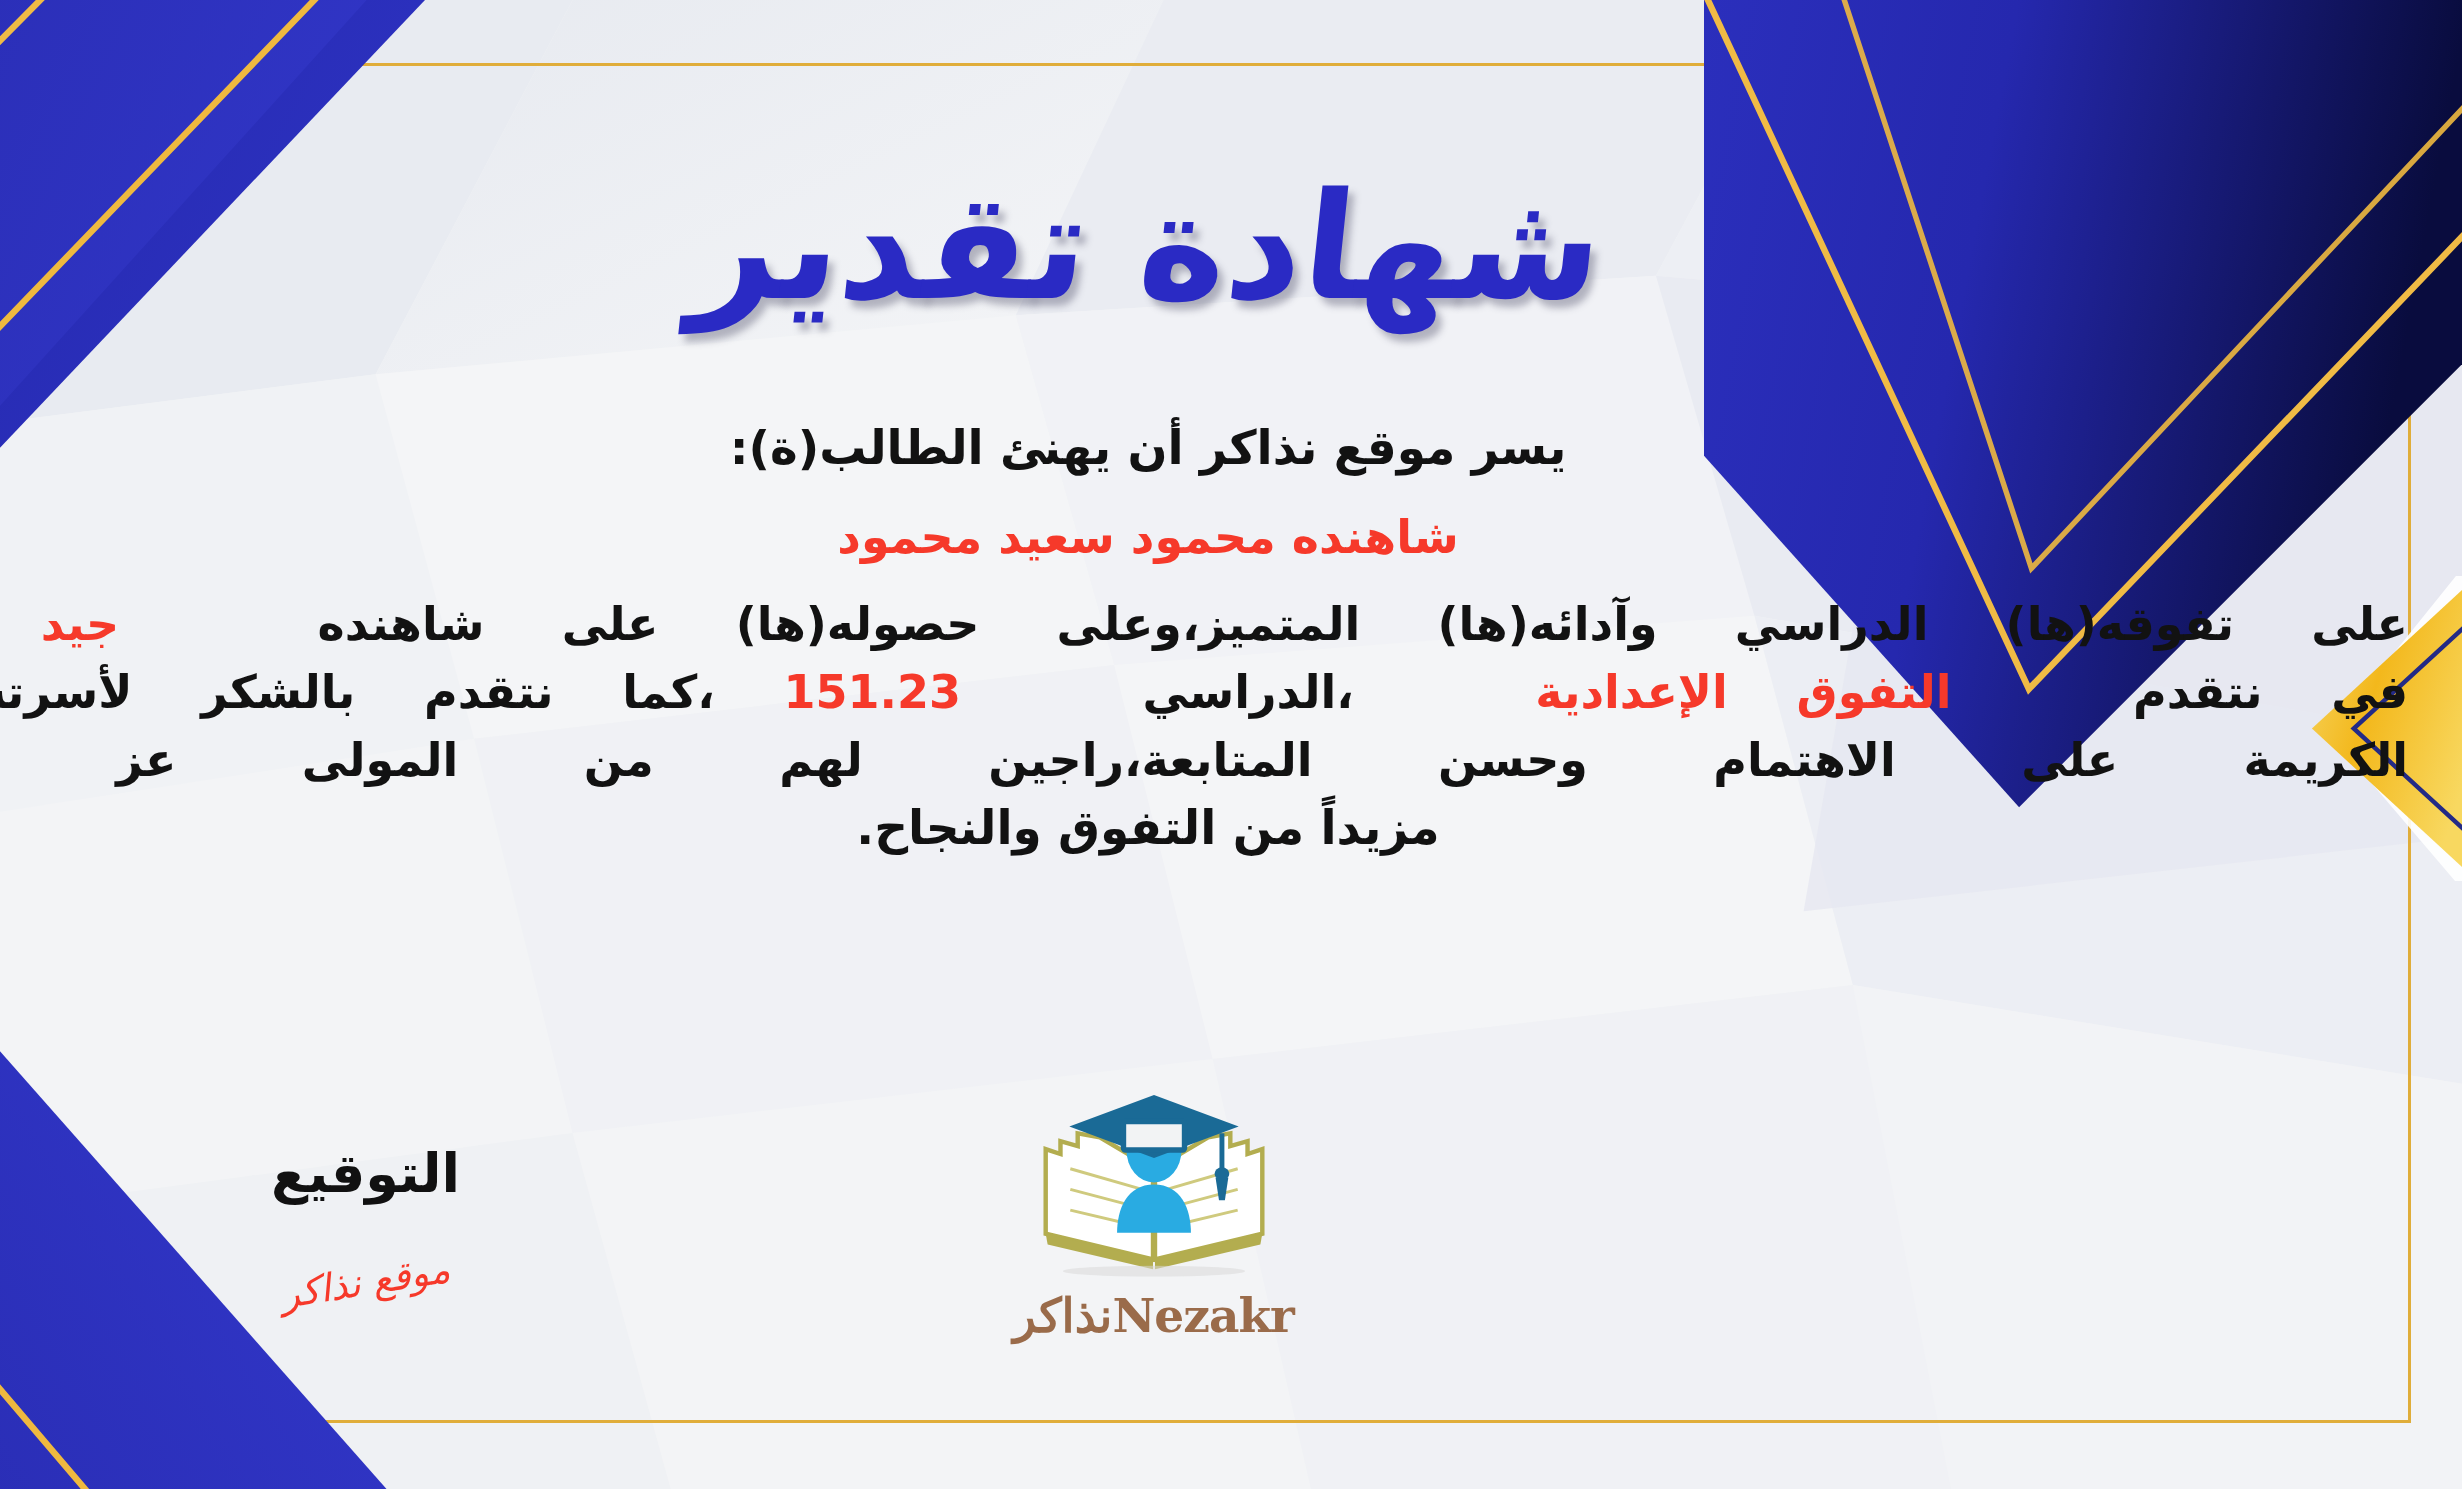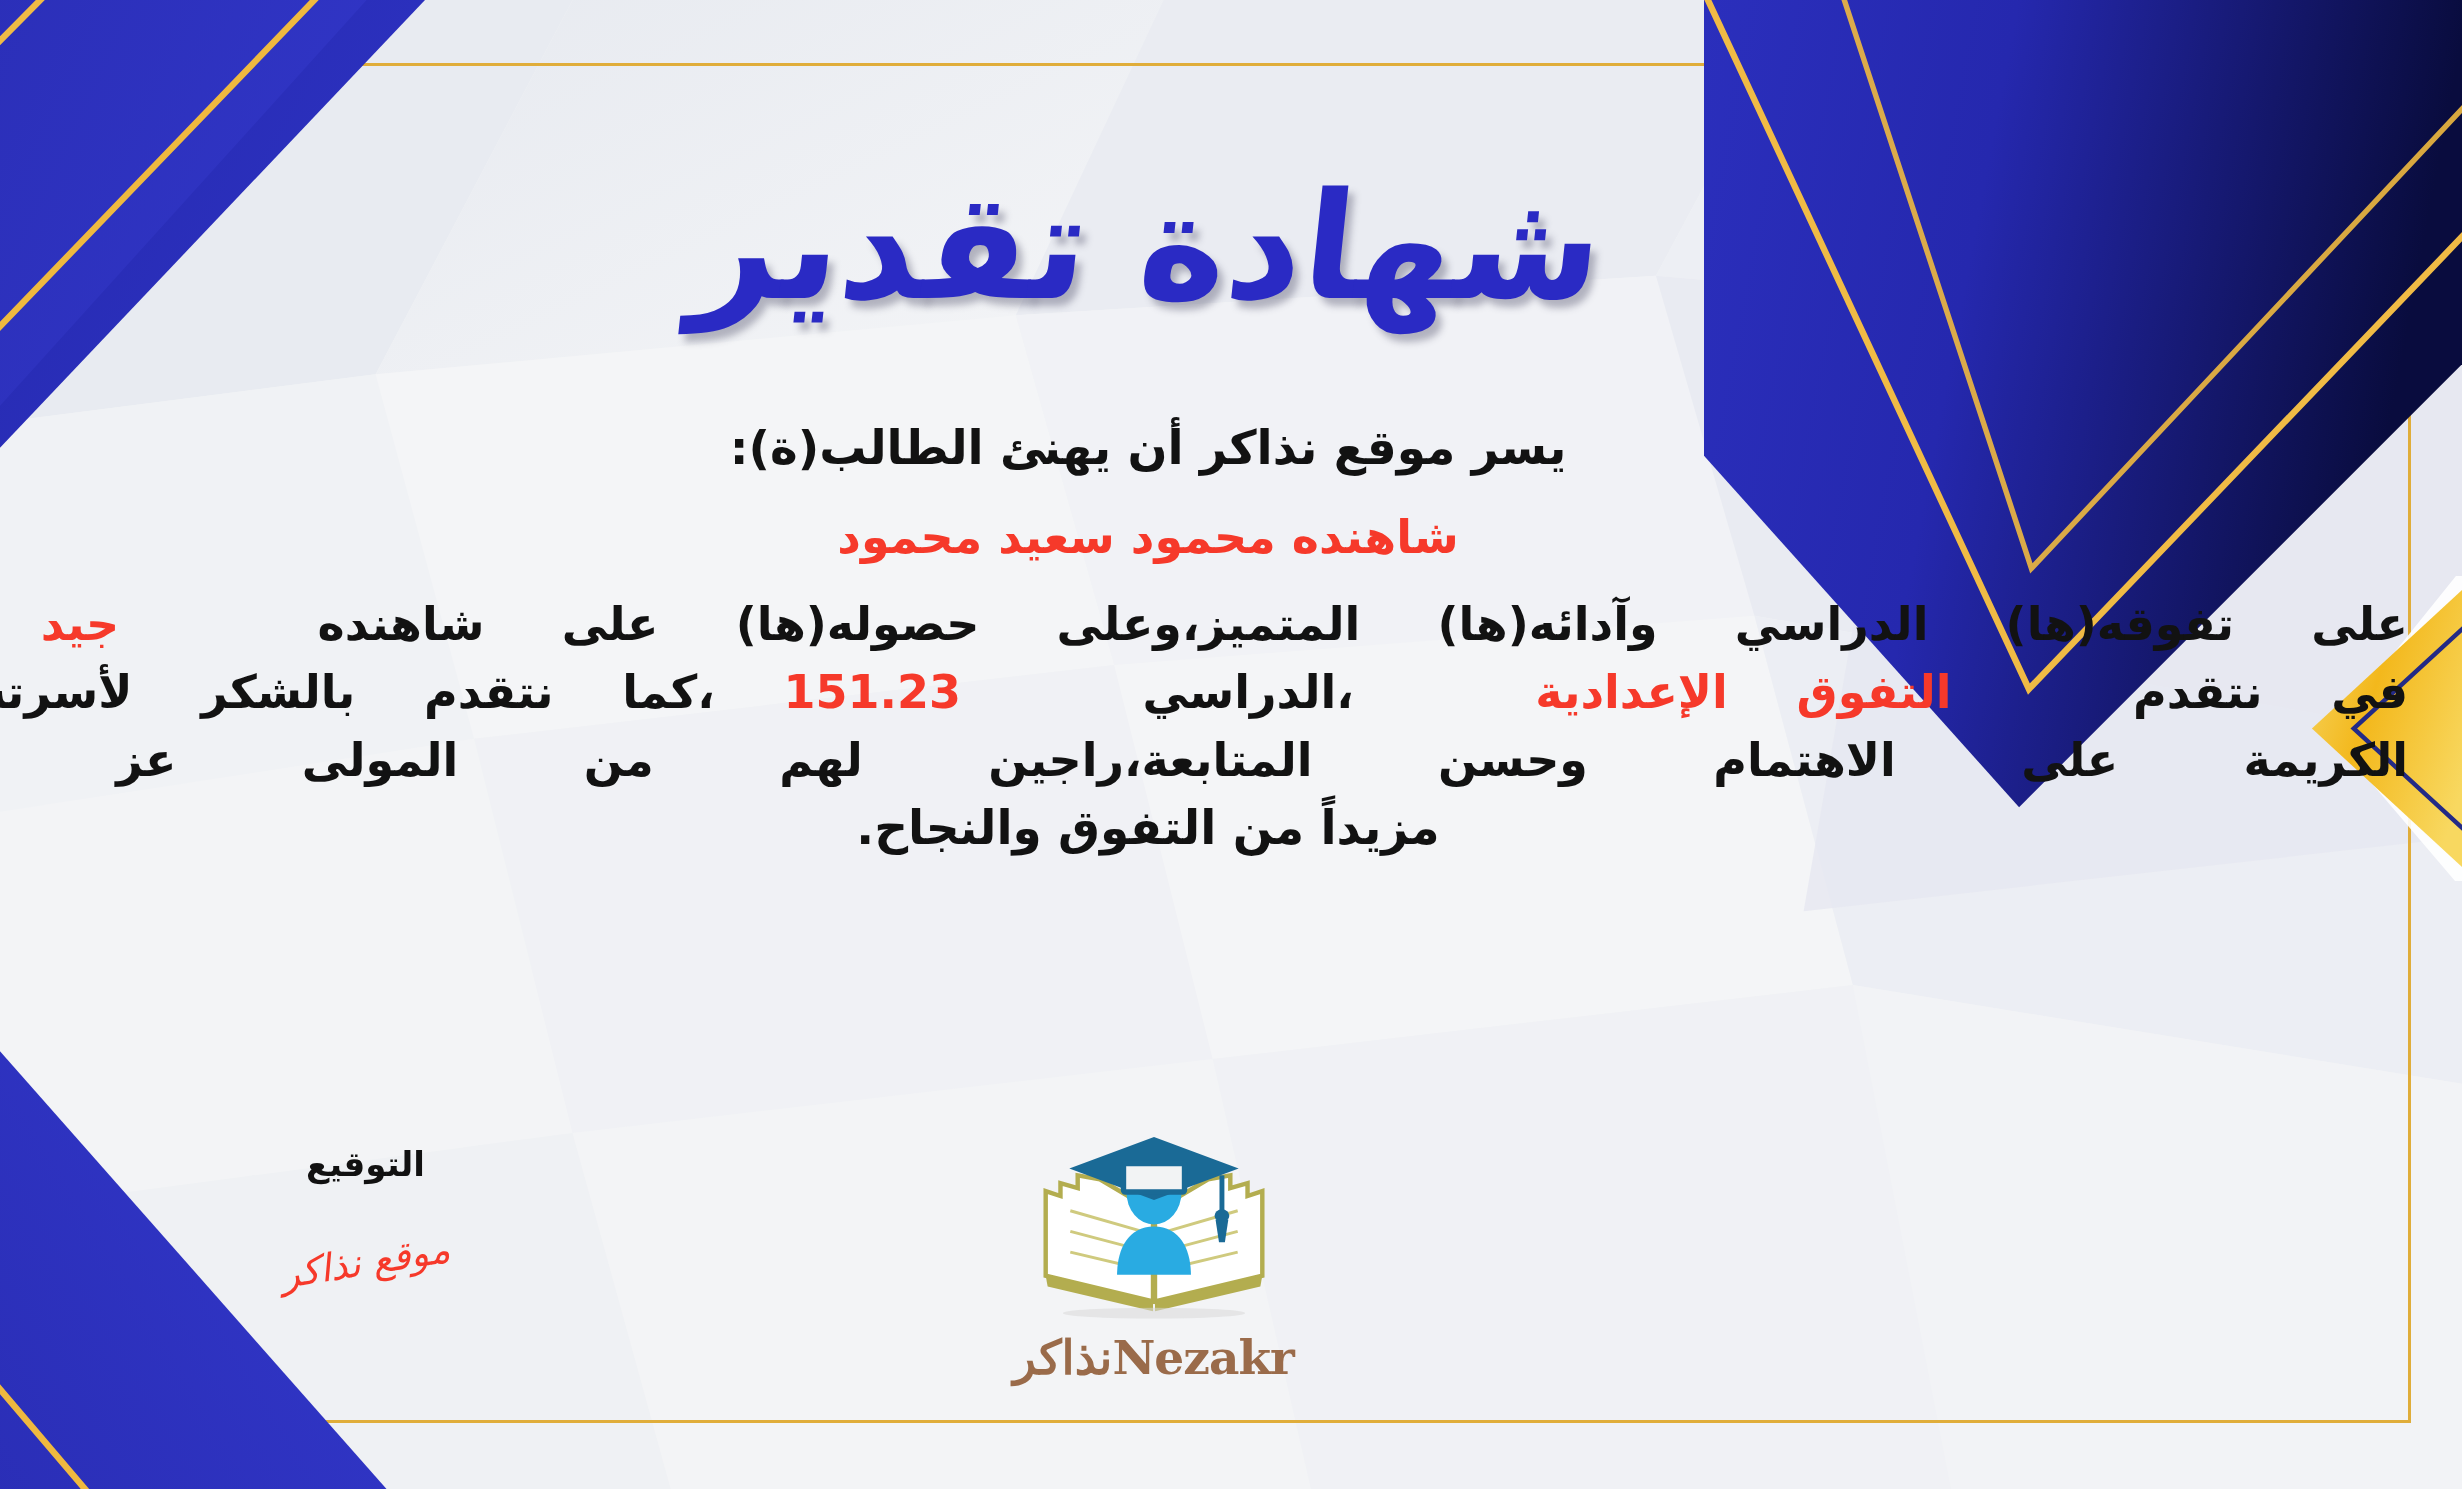--- a/index.html
+++ b/index.html
@@ -111,41 +111,41 @@
 
   
   .signature-area {
     position: absolute;
     left: 374px;
     top: 1147px;
     width: 315px;
     text-align: center;
   }
   .sig-label {
-    font-size: 34px;
+    font-size: 54px;
     font-weight: 700;
     color: #111111;
     line-height: 1;
   }
   .sig-mark {
     margin-top: 59px;
     font-size: 38px;
     color: #f6392a;
     font-style: italic;
     font-family: "DejaVu Serif", "Liberation Serif", serif;
     transform: rotate(-9deg);
     display: inline-block;
     white-space: nowrap;
   }
 
   
   .logo {
     position: absolute;
     left: 1147px;
-    top: 1128px;
+    top: 1086px;
     width: 345px;
     text-align: center;
   }
   .logo svg { display: block; margin: 0 auto; }
   .logo-wordmark {
     margin-top: 4.9px;
     font-size: 47px;
     font-weight: bold;
     color: #9a6b4a;
     letter-spacing: -1px;

